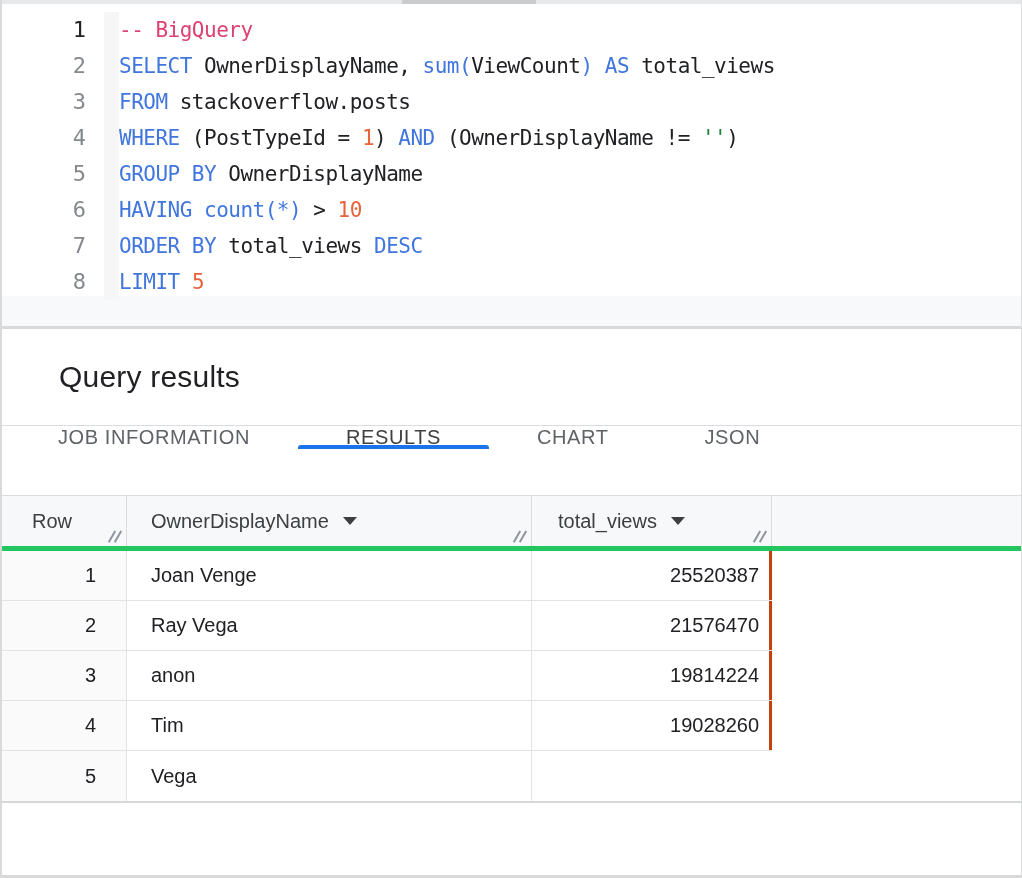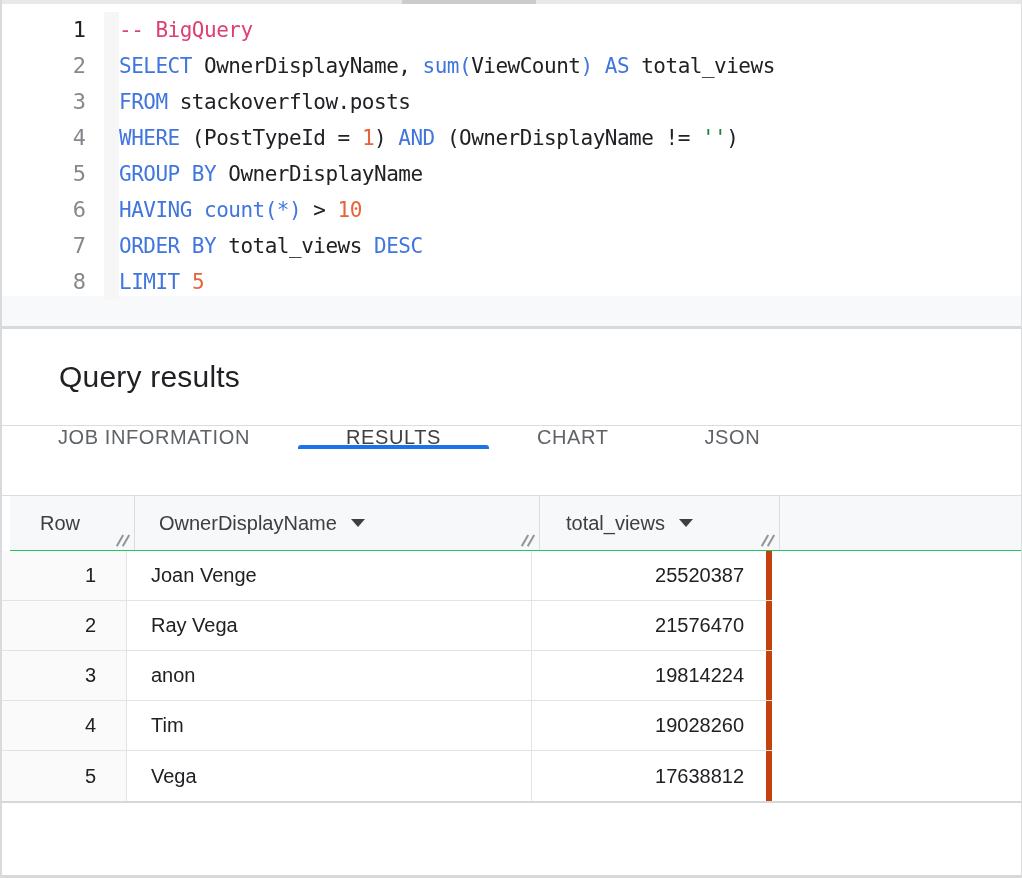--- a/index.html
+++ b/index.html
@@ -32,38 +32,38 @@
   .results-title { font-size:30px; font-weight:400; color:#202124; letter-spacing:0.2px; }
 
   
   .tabbar { position:relative; height:69px; display:flex; align-items:flex-start; padding-left:8px; background:#ffffff; white-space:nowrap; overflow:hidden; }
   .tab { position:relative; display:flex; align-items:center; padding:0 48px; cursor:pointer;
     font-size:20px; font-weight:500; letter-spacing:0.6px; color:#5f6368; }
   .tab.active { color:#404040; }
   .tab .underline { position:absolute; left:0; right:0; bottom:0; height:4px; background:#1a73e8; border-radius:3px 3px 0 0; }
 
   
-  .thead { display:flex; height:55px; background:#f7f8f9; border-bottom:1px solid #22c55e;margin-left:8px; }
+  .thead { display:flex; height:55px; background:#f7f8f9; border-bottom:5px solid #22c55e; }
   .th { position:relative; display:flex; align-items:center; font-size:20px; font-weight:500; color:#3c4043; }
   .th.col-row   { width:125px; padding-left:30px; border-right:1px solid #dadce0; }
   .th.col-owner { width:405px; padding-left:24px; border-right:1px solid #dadce0; }
   .th.col-views { width:240px; padding-left:26px; border-right:1px solid #dadce0; }
   .th.col-fill  { flex:1; }
   .sort-arrow { width:0; height:0; margin-left:14px; border-left:7px solid transparent; border-right:7px solid transparent; border-top:8px solid #3c4043; }
   .resize-handle { position:absolute; right:5px; bottom:3px; width:13px; height:13px; cursor:col-resize; }
   .resize-handle::before, .resize-handle::after { content:""; position:absolute; top:0; width:1.5px; height:13px; background:#8f959b; transform:rotate(30deg); }
   .resize-handle::before { left:3px; } .resize-handle::after { left:9px; }
 
   .tbody { }
   .tr { display:flex; height:50px; width:770px; border-bottom:1px solid #e2e3e5; }
   .tr:last-child { border-bottom:none; }
   .td { display:flex; align-items:center; font-size:20px; color:#202124; }
   .td.rownum { width:125px; justify-content:flex-end; padding-right:30px; background:#fafafa; border-right:1px solid #e2e3e5; }
   .td.owner  { width:405px; padding-left:24px; border-right:1px solid #e2e3e5; }
-  .td.views  { width:240px; justify-content:flex-end; padding-right:22px; border-right:6px solid #c2410c; }
+  .td.views  { width:240px; justify-content:flex-end; padding-right:10px; border-right:3px solid #c2410c; }
   .table-bottom-divider { height:2px; background:#d5d7d9; width:100%; }
 
   .bottom-spacer { height:70px; background:#ffffff; }
   .bottom-bar { position:absolute; left:0; right:0; bottom:0; height:3px; background:#d8d8d8; }
 </style>
 </head>
 <body>
 
 <div class="page">
 
@@ -146,20 +146,19 @@
         <div class="td views">19814224</div>
       </div>
       <div class="tr">
         <div class="td rownum">4</div>
         <div class="td owner">Tim</div>
         <div class="td views">19028260</div>
       </div>
       <div class="tr">
         <div class="td rownum">5</div>
         <div class="td owner">Vega</div>
-        <div class="td views">17638812</div>
       </div>
     </div>
   <div class="table-bottom-divider"></div>
 
   <div class="bottom-spacer"></div>
   <div class="bottom-bar"></div>
 </div>
 
 </body></html>

